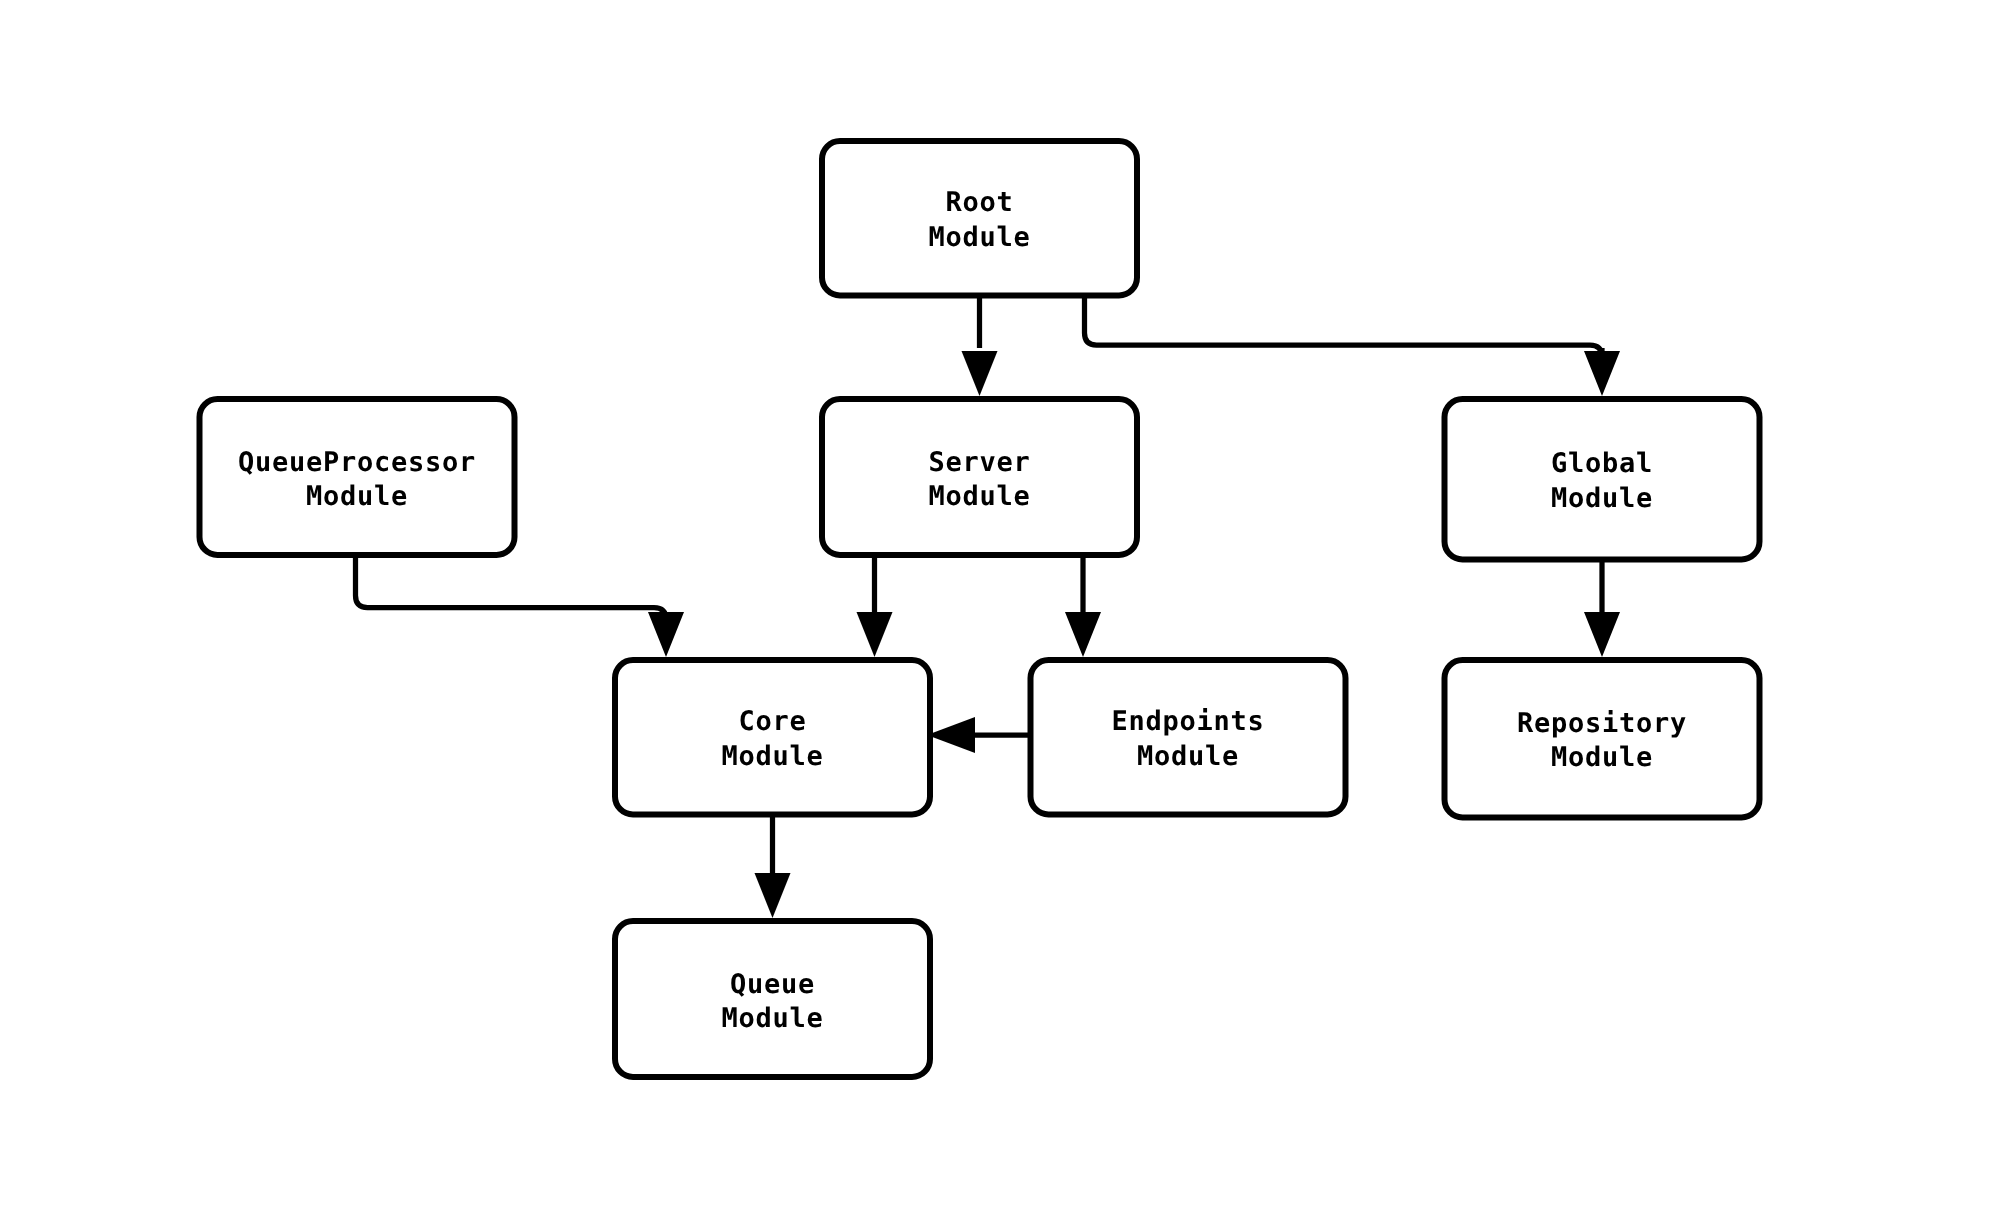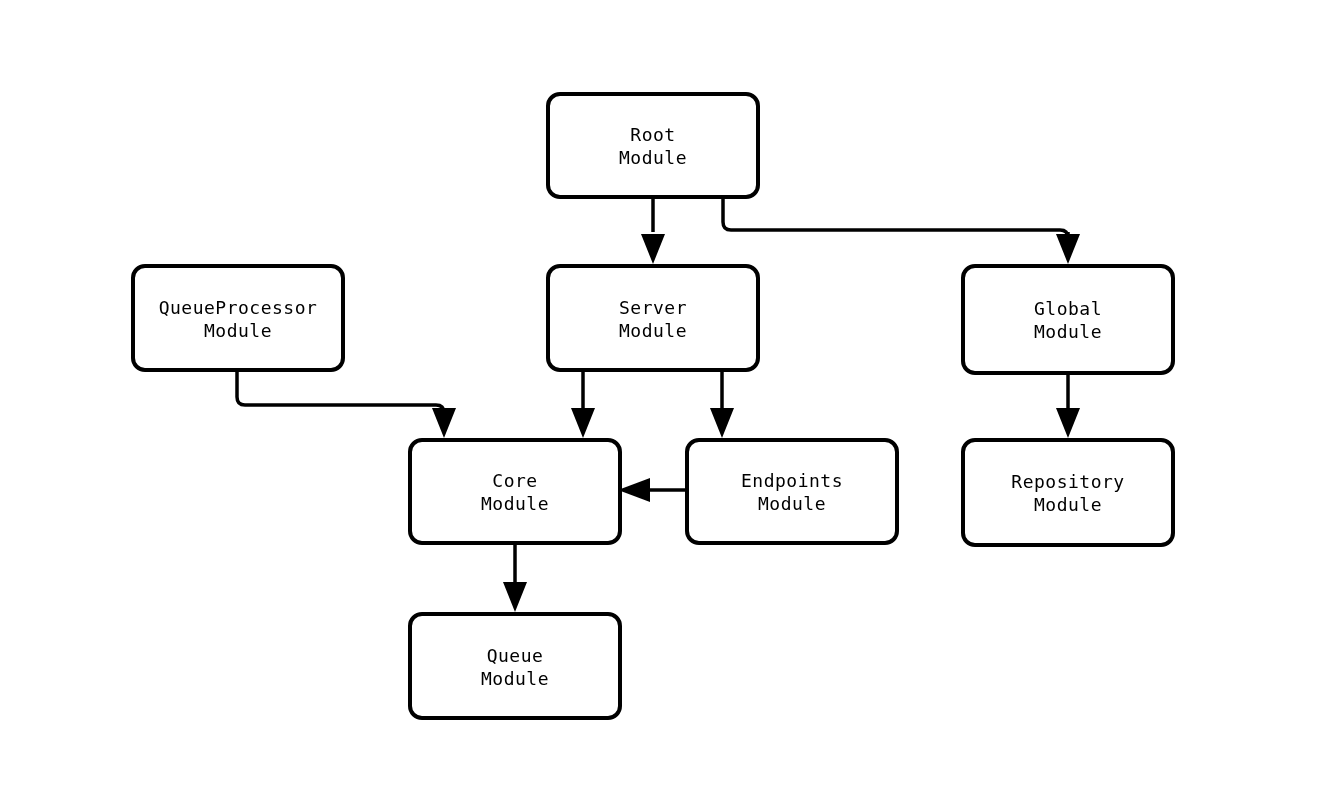--- a/index.html
+++ b/index.html
@@ -12,20 +12,21 @@
     width: 1337px;
     height: 809px;
     font-family: "DejaVu Sans Mono", "Liberation Mono", monospace;
     overflow: hidden;
   }
   #diagram-root {
     position: relative;
     width: 1337px;
     height: 809px;
     background: #ffffff;
+    font-weight: bold;
   }
   svg#diagram-canvas {
     display: block;
     width: 1337px;
     height: 809px;
   }
   .node-box {
     fill: #ffffff;
     stroke: #000000;
     stroke-width: 4;

